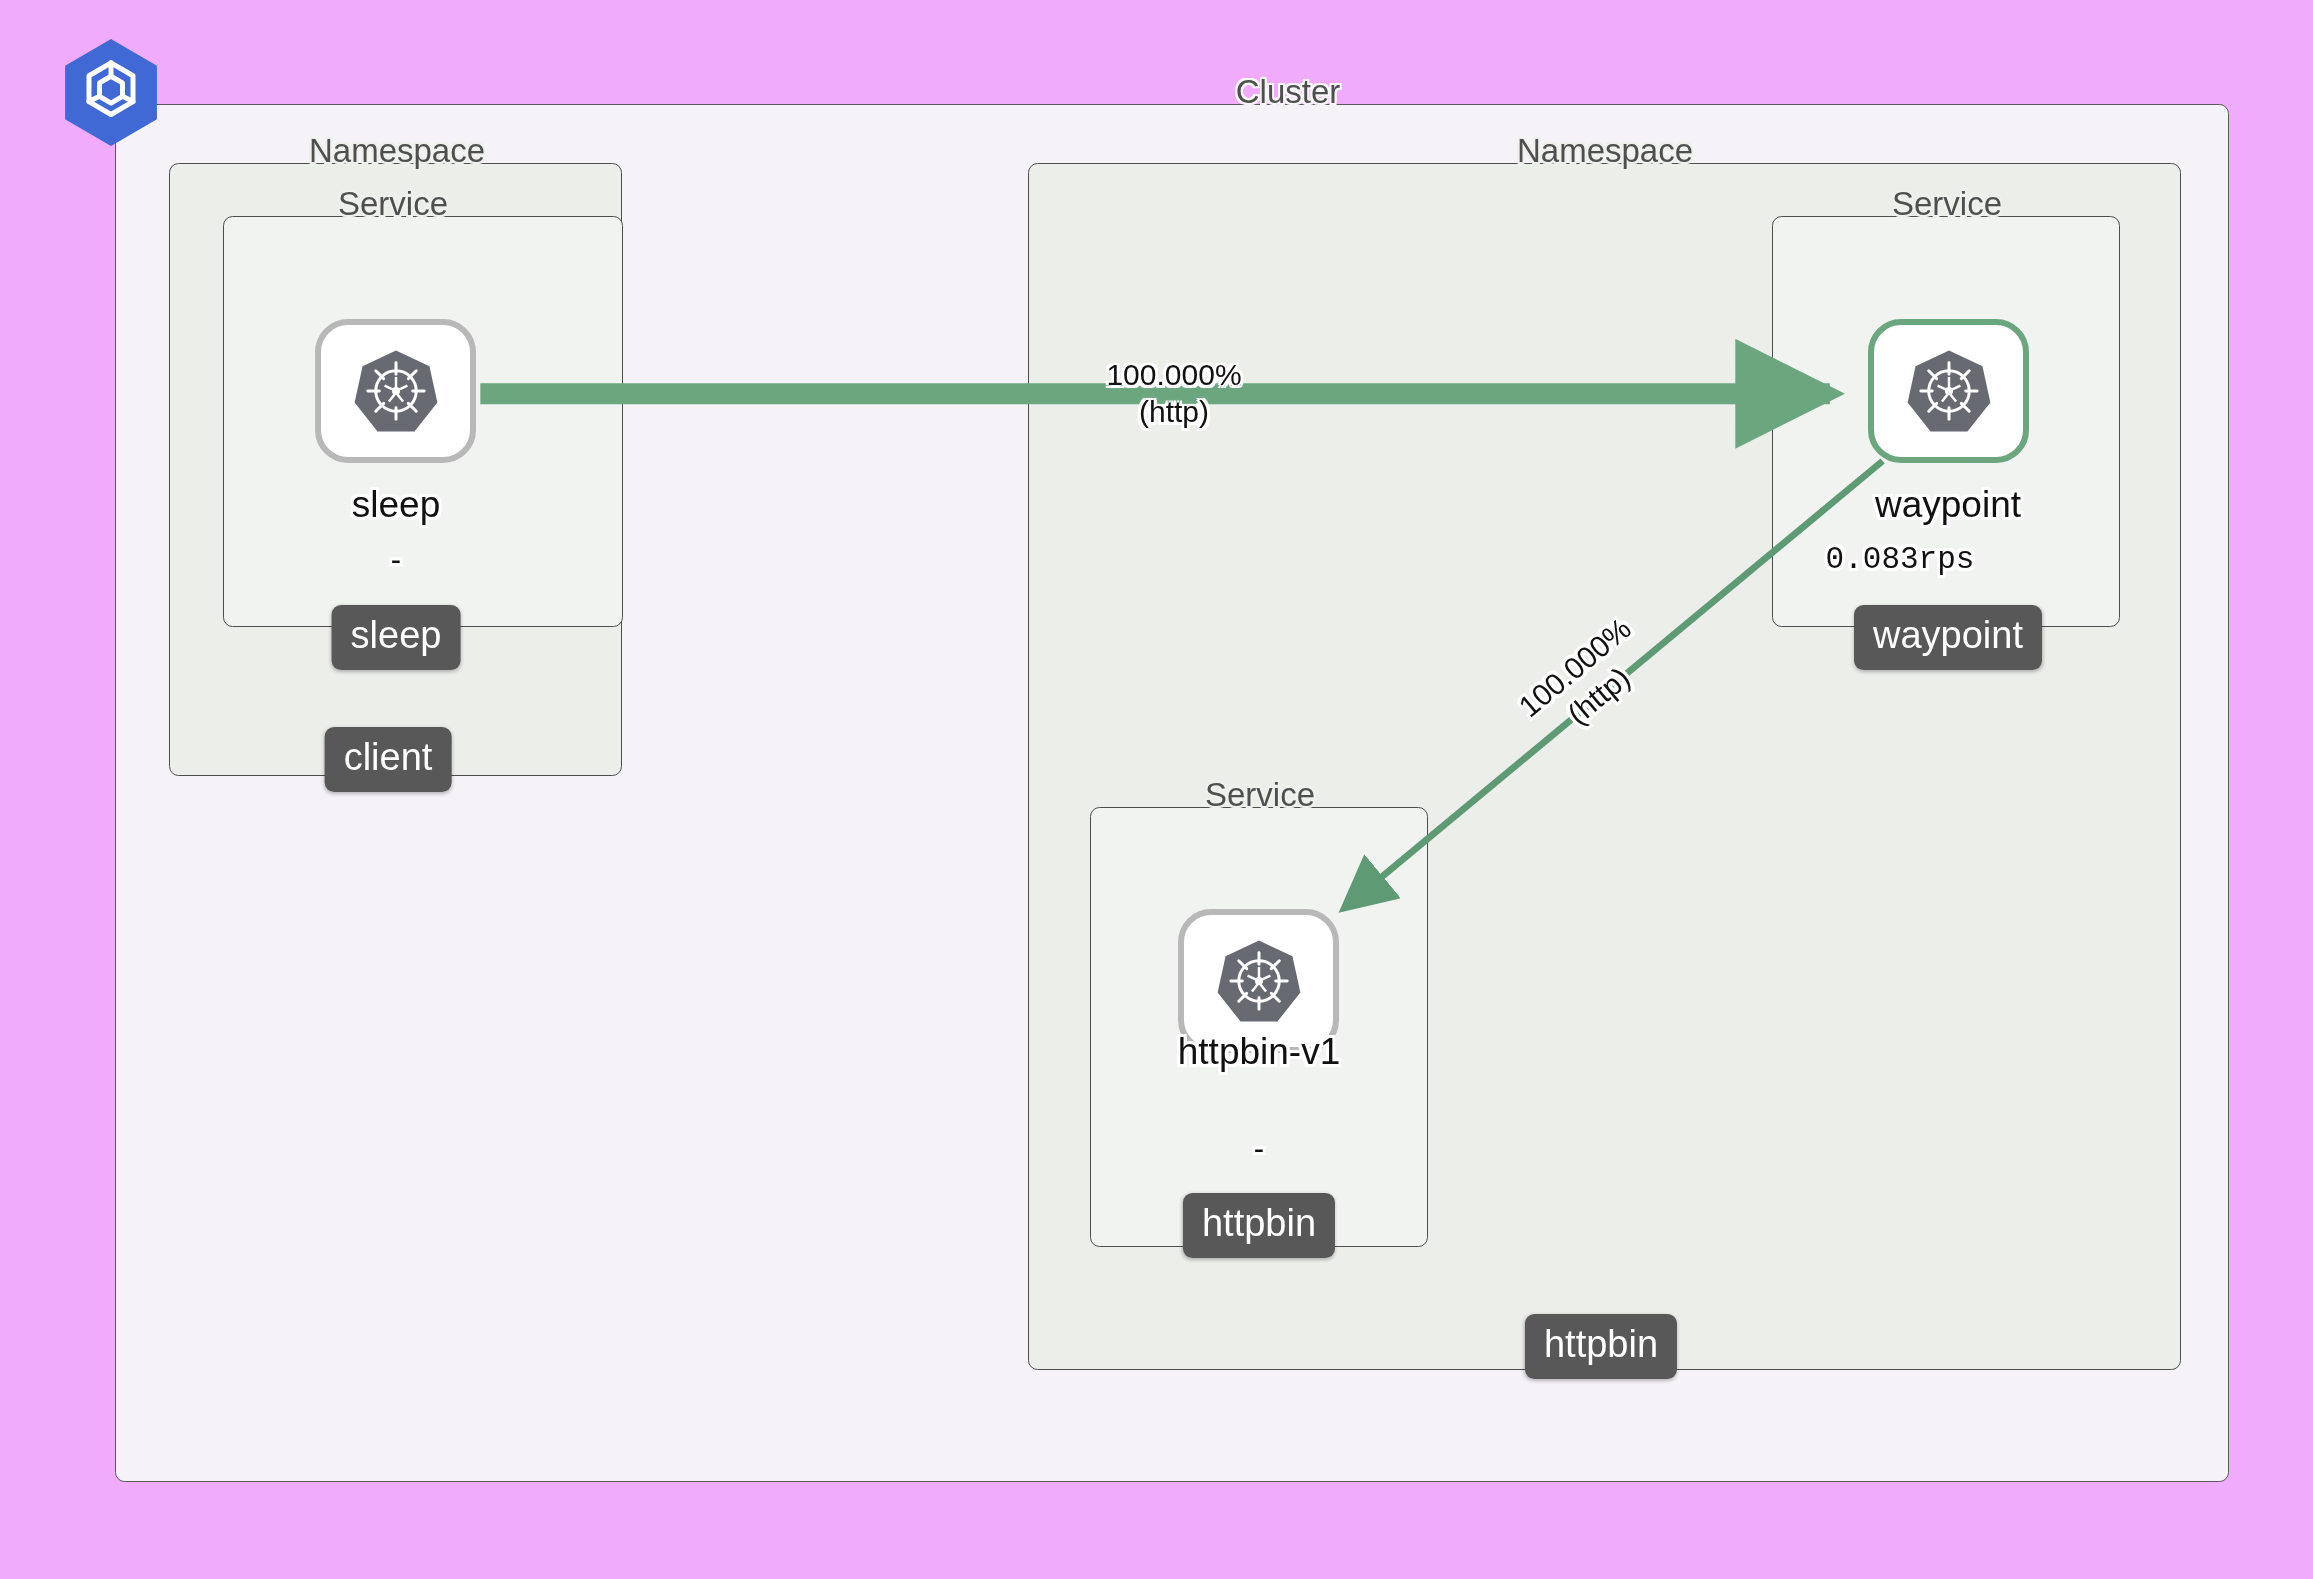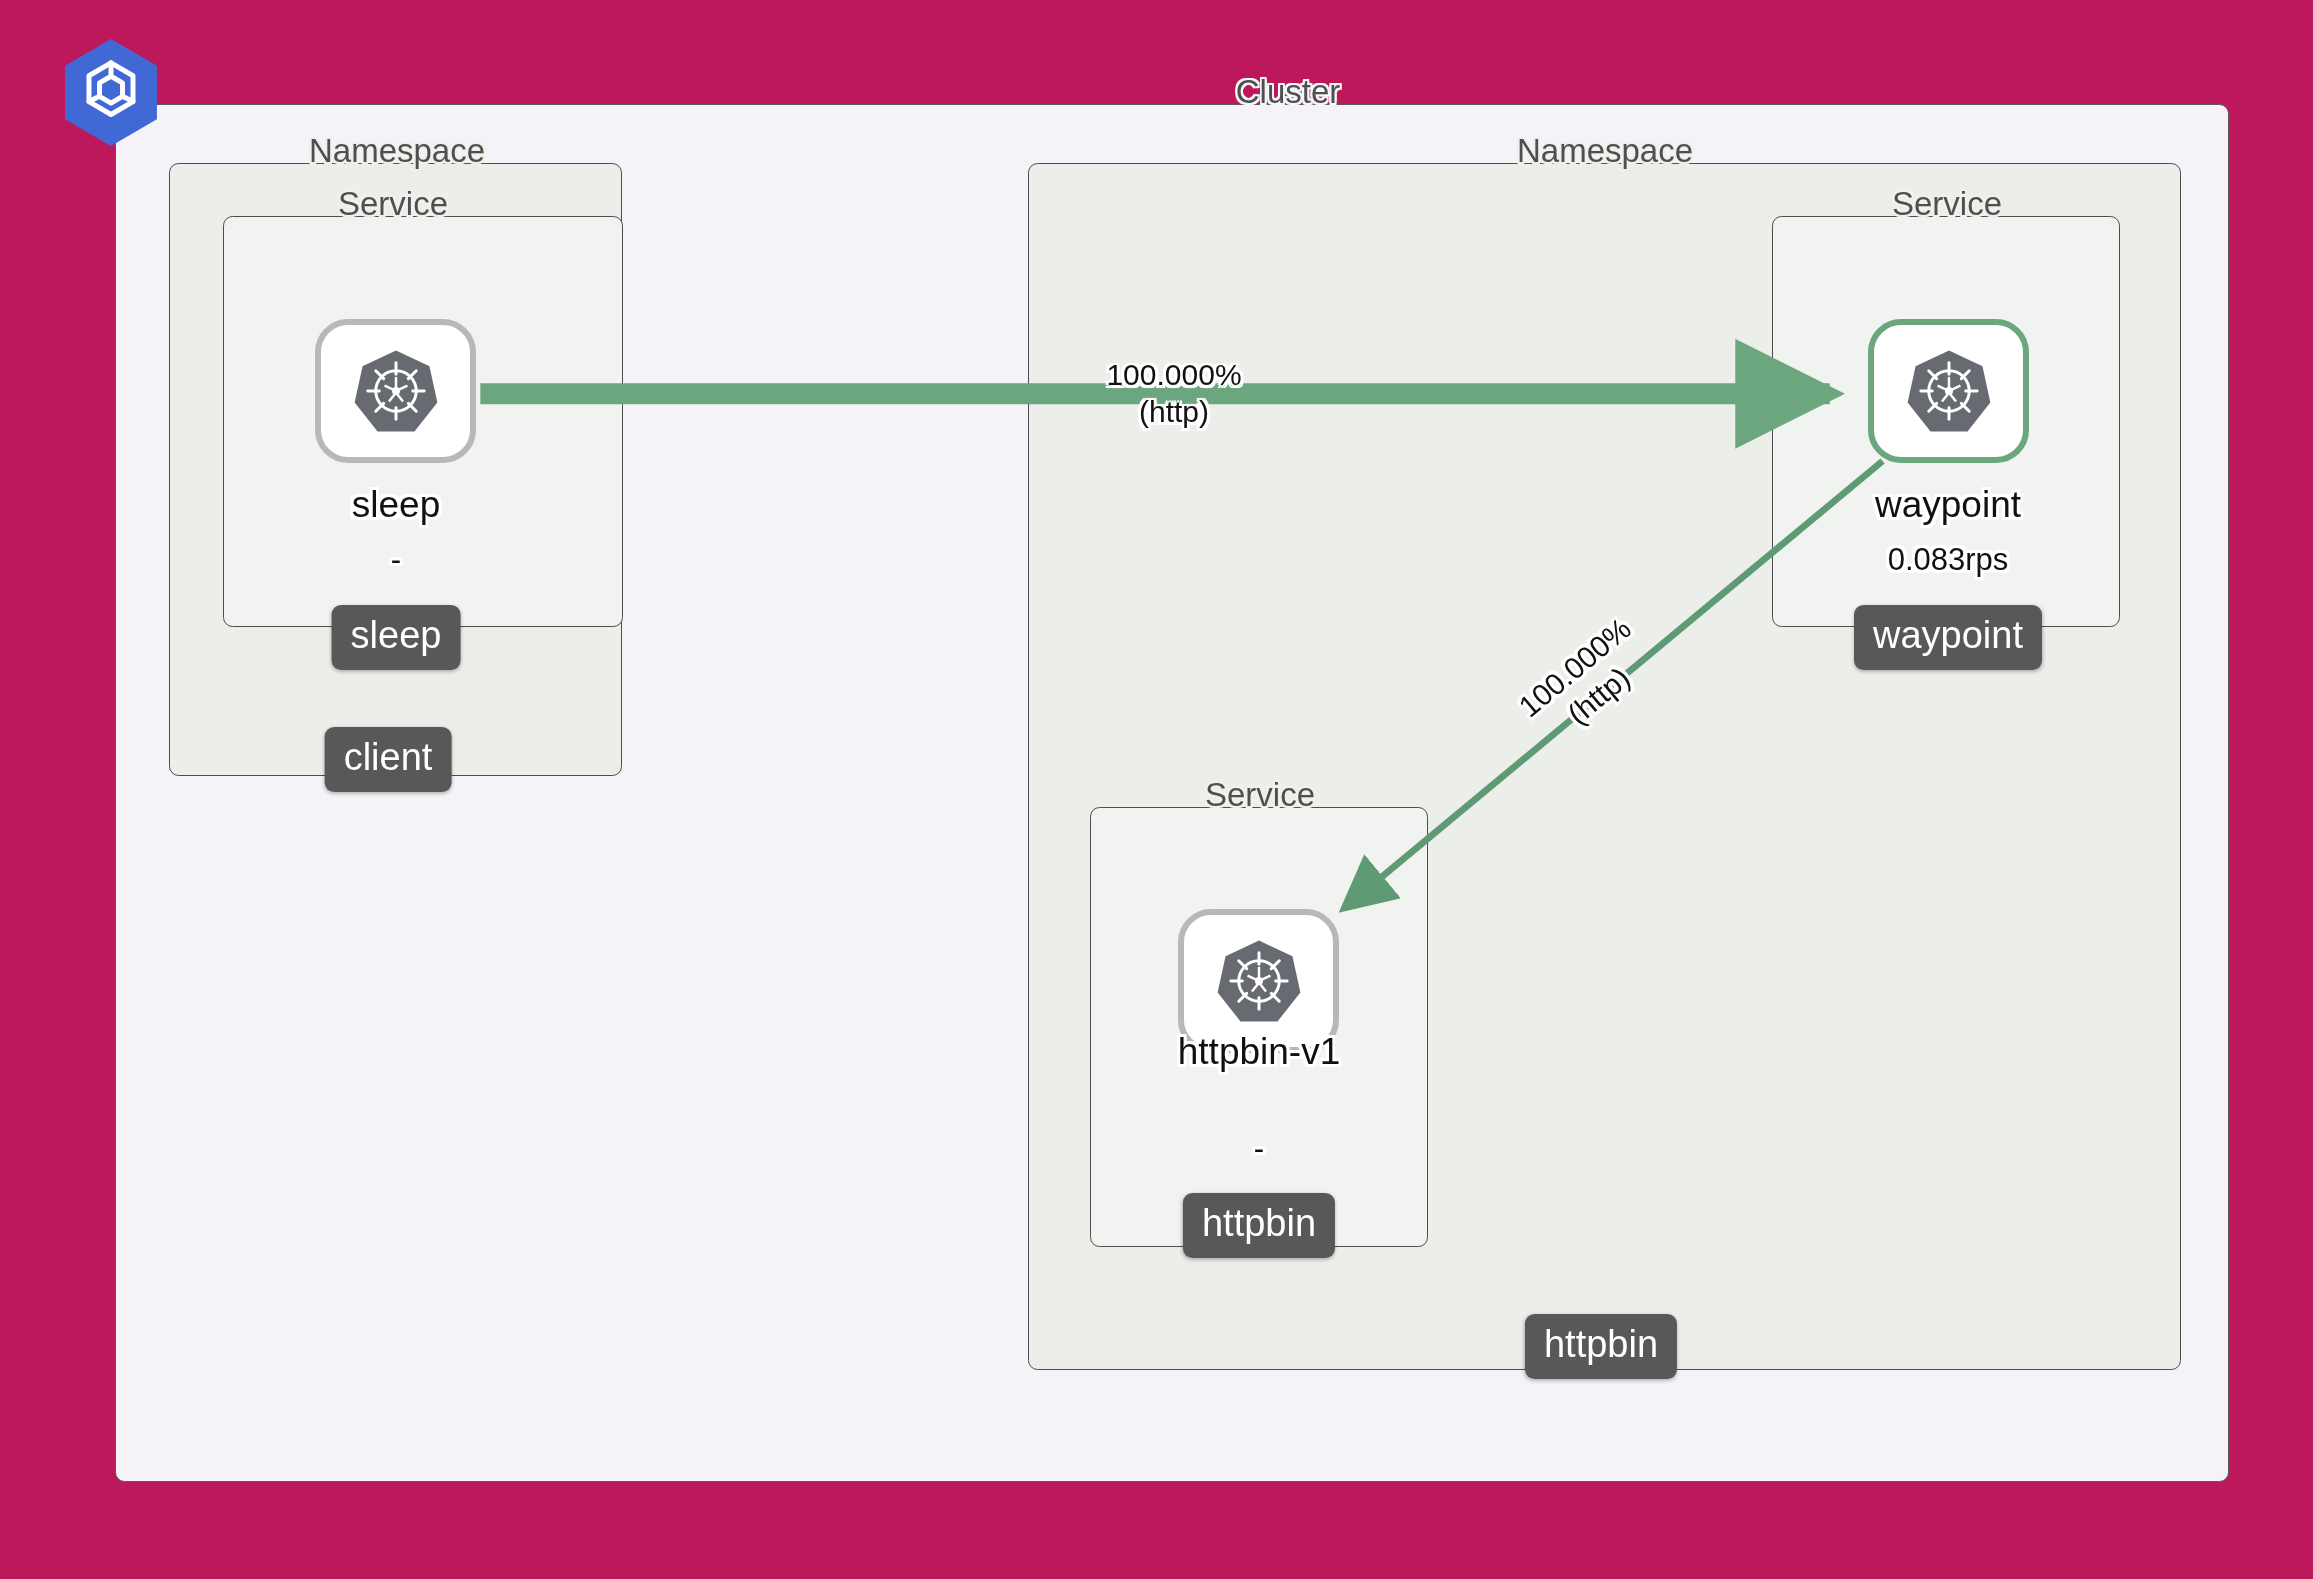--- a/index.html
+++ b/index.html
@@ -8,21 +8,21 @@
     padding: 0;
     background: #fafafa;
   }
   body {
     font-family: "Liberation Sans", sans-serif;
   }
   #canvas {
     position: relative;
     width: 2313px;
     height: 1579px;
-    background: #be185d;
+    background: #f0abfc;
     overflow: hidden;
   }
 
   
   .grp {
     position: absolute;
     box-sizing: border-box;
     border: 1.9px solid #4a4a4a;
     border-radius: 9.6px;
   }
@@ -268,21 +268,21 @@
       <g stroke="#ffffff" stroke-width="2.8" fill="none">
         <line x1="50" y1="34" x2="50" y2="48"></line>
         <line x1="63" y1="44" x2="52" y2="49"></line>
         <line x1="58" y1="62" x2="51" y2="53"></line>
         <line x1="42" y1="62" x2="49" y2="53"></line>
         <line x1="37" y1="44" x2="48" y2="49"></line>
       </g>
     </svg>
   </div>
   <div class="node-label" style="left:1948px; top:485px;">waypoint</div>
-  <div class="node-sub" style="left:1948px; top:543px;">0.083rps</div>
+  <div class="node-sub" style="left:1900px; top:543px;font-family:Liberation Mono, monospace;">0.083rps</div>
   <div class="badge" style="left:1948px; top:605px;">waypoint</div>
 
   <div class="grp svc" style="left:1090px; top:807px; width:338px; height:440px;">
     <div class="grp-title" style="left:169px;">Service</div>
   </div>
 
   <div class="node" style="left:1178px; top:909px;">
     <svg width="88" height="88" viewBox="0 0 100 100">
       <path d="M50 4 L88 22 L97 63 L71 96 L29 96 L3 63 L12 22 Z" fill="#686a72"></path>
       <g stroke="#ffffff" stroke-width="3.4" fill="none" stroke-linecap="round">

